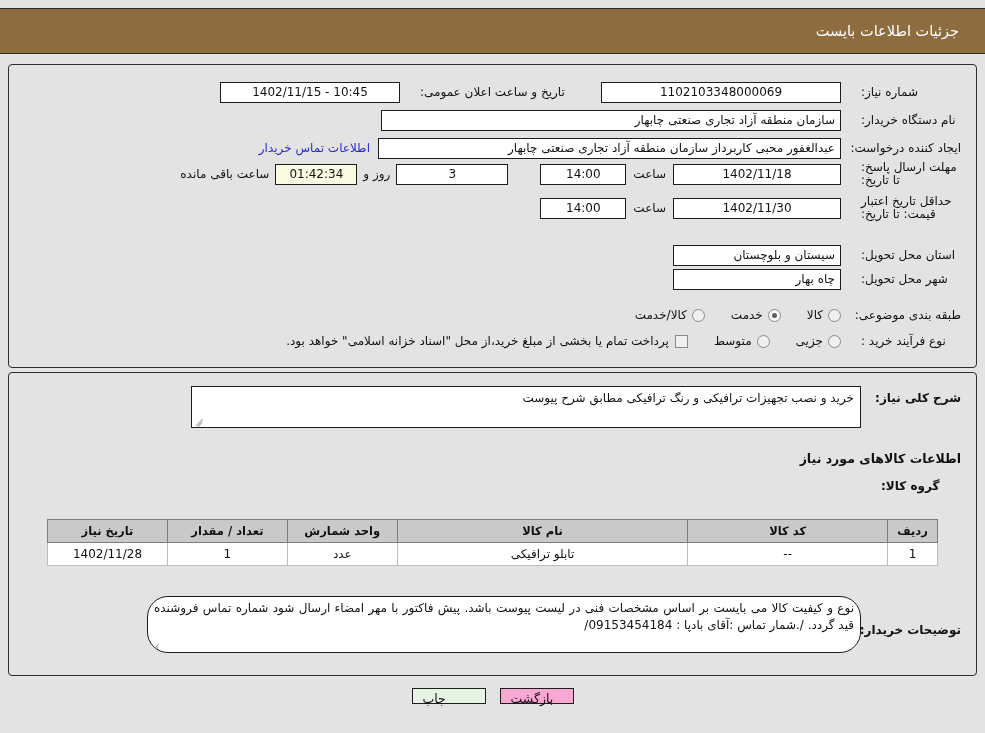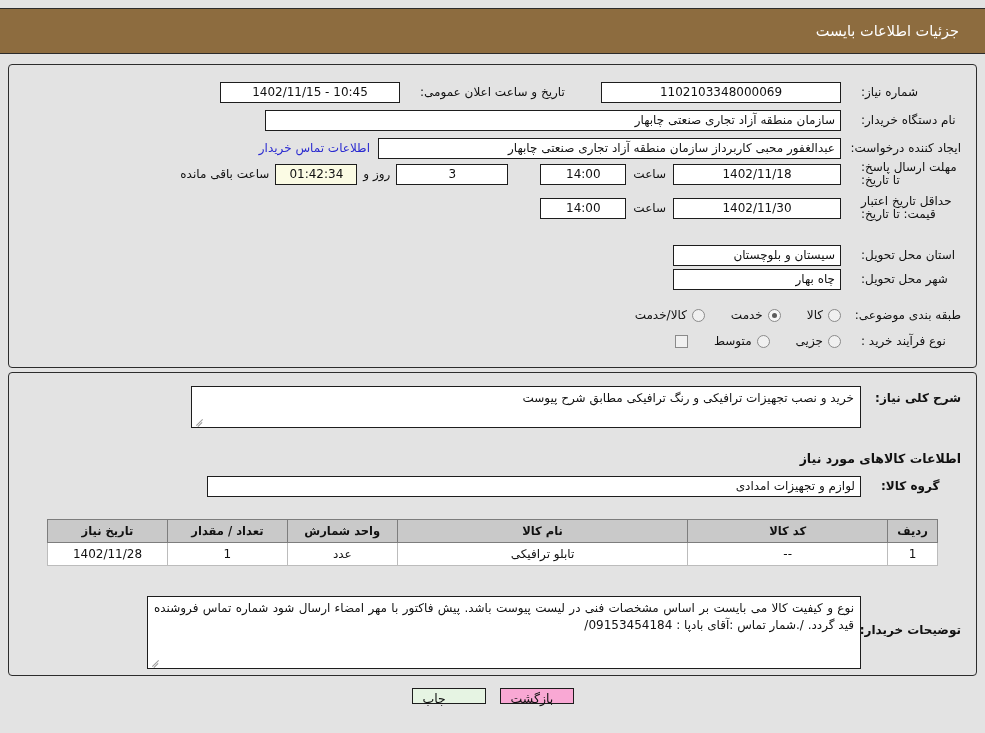--- a/index.html
+++ b/index.html
@@ -235,21 +235,21 @@
   <span class="lbl" style="width:120px;">شماره نیاز:</span>
   <span class="fld ctr" style="width:240px;">1102103348000069</span>
 </div>
 <div class="row" style="top:80px; right:397px; z-index:4;">
   <span class="lbl" style="width:188px;">تاریخ و ساعت اعلان عمومی:</span>
   <span class="fld ctr" style="width:180px;">10:45 - 1402/11/15</span>
 </div>
 
 <div class="row" style="top:108px; right:24px; z-index:4;">
   <span class="lbl" style="width:120px;">نام دستگاه خریدار:</span>
-  <span class="fld rt" style="width:576px;">سازمان منطقه آزاد تجاری صنعتی چابهار</span>
+  <span class="fld rt" style="width:460px;">سازمان منطقه آزاد تجاری صنعتی چابهار</span>
 </div>
 
 <div class="row" style="top:136px; right:24px; z-index:4;">
   <span class="lbl" style="width:120px;">ایجاد کننده درخواست:</span>
   <span class="fld rt" style="width:463px;">عبدالغفور محبی کاربرداز سازمان منطقه آزاد تجاری صنعتی چابهار</span>
   <span class="linkblue" style="padding-right:8px;">اطلاعات تماس خریدار</span>
 </div>
 
 <div class="row" style="top:162px; right:24px; z-index:4;">
   <span class="lbl" style="width:120px; white-space:normal; line-height:13px;">مهلت ارسال پاسخ: تا تاریخ:</span>
@@ -289,20 +289,21 @@
   <span class="plain" style="padding:0 5px 0 0;">کالا/خدمت</span>
 </div>
 
 <div class="row" style="top:329px; right:24px; z-index:4;">
   <span class="lbl" style="width:120px;">نوع فرآیند خرید :</span>
   <span class="radio" id="proc-r0"></span>
   <span class="plain" style="padding:0 5px 0 26px;">جزیی</span>
   <span class="radio" id="proc-r1"></span>
   <span class="plain" style="padding:0 5px 0 26px;">متوسط</span>
   <span class="chk"></span>
+  <span class="plain" style="padding-right:6px;">پرداخت تمام یا بخشی از مبلغ خرید،از محل "اسناد خزانه اسلامی" خواهد بود.</span>
 </div>
 
 <div class="panel" id="panel-bottom"></div>
 
 <div class="row" style="top:388px; right:24px; z-index:4; align-items:flex-start; height:auto;">
   <span class="lbl lbl-b" style="width:100px; line-height:21px;">شرح کلی نیاز:</span>
 </div>
 <div class="tarea" style="top:386px; right:124px; width:670px; height:42px; z-index:4;">
   <span>خرید و نصب تجهیزات ترافیکی و رنگ ترافیکی مطابق شرح پیوست</span>
   <span class="grip">
@@ -310,21 +311,20 @@
       <i></i>
     </span>
 </div>
 
 <div class="row" style="top:446px; right:24px; z-index:4;">
   <span class="lbl lbl-b" style="font-size:12.5px;">اطلاعات کالاهای مورد نیاز</span>
 </div>
 
 <div class="row" style="top:474px; right:24px; z-index:4;">
   <span class="lbl lbl-b" style="width:100px;">گروه کالا:</span>
-  <span class="fld rt" style="width:654px;">لوازم و تجهیزات امدادی</span>
 </div>
 
 <table class="goods" style="top:519px; right:47px; width:891px; z-index:4;">
   <thead>
     <tr>
       <th style="width:50px;">ردیف</th>
       <th style="width:200px;">کد کالا</th>
       <th style="width:291px;">نام کالا</th>
       <th style="width:110px;">واحد شمارش</th>
       <th style="width:120px;">تعداد / مقدار</th>
@@ -339,21 +339,21 @@
       <td>عدد</td>
       <td>1</td>
       <td>1402/11/28</td>
     </tr>
   </tbody>
 </table>
 
 <div class="row" style="top:618px; right:24px; z-index:4;">
   <span class="lbl lbl-b" style="width:100px;">توضیحات خریدار:</span>
 </div>
-<div class="tarea" style="top:596px; right:124px; width:714px; height:73px; z-index:4; text-align:justify;">
+<div class="tarea" style="top:596px; right:124px; width:714px; height:57px; z-index:4; text-align:justify;border-radius:21px;">
   <span>نوع و کیفیت  کالا می بایست بر اساس مشخصات فنی در لیست پیوست باشد. پیش فاکتور با مهر امضاء ارسال شود شماره تماس فروشنده قید گردد. /.شمار تماس :آقای بادپا  : 09153454184/</span>
   <span class="grip">
       <i></i>
       <i></i>
     </span>
 </div>
 
 <div class="btnbar">
   <div class="btn btn-back">بازگشت</div>
   <div class="btn btn-print">چاپ</div>

